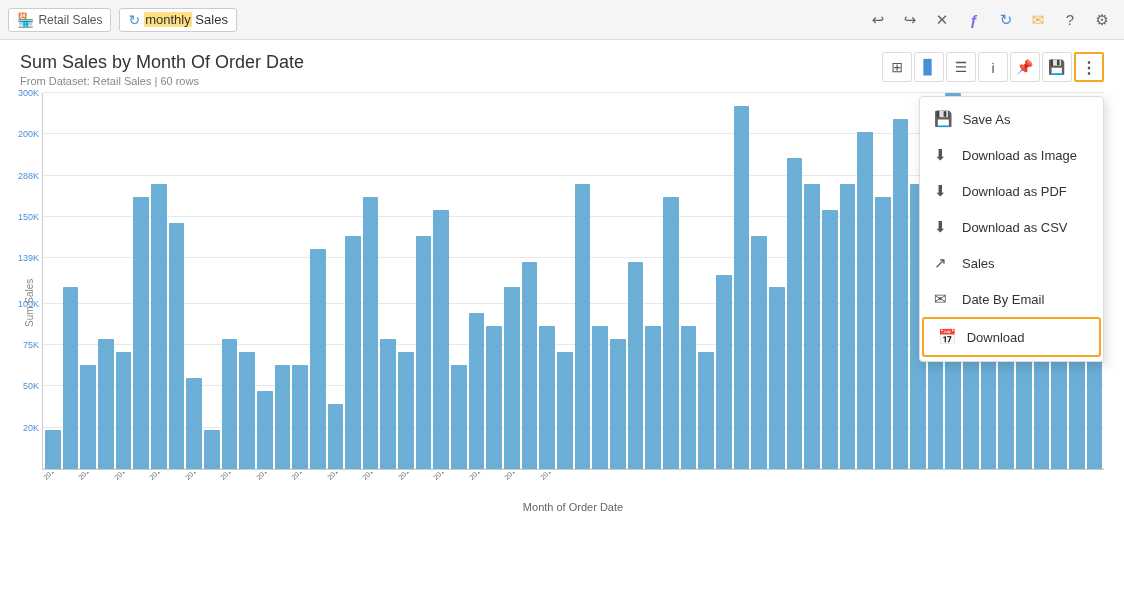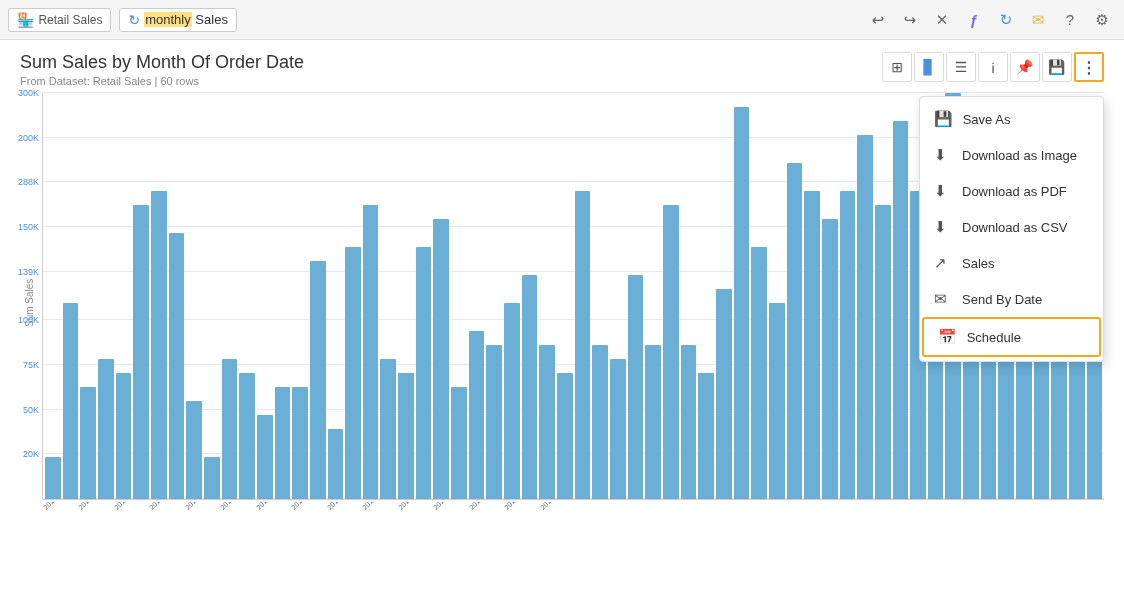--- a/index.html
+++ b/index.html
@@ -295,20 +295,21 @@
             <span style="flex: 1 1 0%; font-size: 7px; color: rgb(102, 102, 102); transform: rotate(-45deg); transform-origin: left top; display: block; margin-top: 4px; white-space: nowrap; overflow: hidden; max-width: 18px;"></span>
             <span style="flex: 1 1 0%; font-size: 7px; color: rgb(102, 102, 102); transform: rotate(-45deg); transform-origin: left top; display: block; margin-top: 4px; white-space: nowrap; overflow: hidden; max-width: 18px;"></span>
             <span style="flex: 1 1 0%; font-size: 7px; color: rgb(102, 102, 102); transform: rotate(-45deg); transform-origin: left top; display: block; margin-top: 4px; white-space: nowrap; overflow: hidden; max-width: 18px;"></span>
             <span style="flex: 1 1 0%; font-size: 7px; color: rgb(102, 102, 102); transform: rotate(-45deg); transform-origin: left top; display: block; margin-top: 4px; white-space: nowrap; overflow: hidden; max-width: 18px;"></span>
             <span style="flex: 1 1 0%; font-size: 7px; color: rgb(102, 102, 102); transform: rotate(-45deg); transform-origin: left top; display: block; margin-top: 4px; white-space: nowrap; overflow: hidden; max-width: 18px;"></span>
             <span style="flex: 1 1 0%; font-size: 7px; color: rgb(102, 102, 102); transform: rotate(-45deg); transform-origin: left top; display: block; margin-top: 4px; white-space: nowrap; overflow: hidden; max-width: 18px;"></span>
             <span style="flex: 1 1 0%; font-size: 7px; color: rgb(102, 102, 102); transform: rotate(-45deg); transform-origin: left top; display: block; margin-top: 4px; white-space: nowrap; overflow: hidden; max-width: 18px;"></span>
             <span style="flex: 1 1 0%; font-size: 7px; color: rgb(102, 102, 102); transform: rotate(-45deg); transform-origin: left top; display: block; margin-top: 4px; white-space: nowrap; overflow: hidden; max-width: 18px;"></span>
           </div>
         </div>
+      <div class="x-axis-title">Month of Order Date</div>
     </div>
   </div>
 
   <div class="dropdown-menu" id="dropdownMenu">
       <div class="menu-item">
         <span class="menu-icon">💾</span>
         <span>Save As</span>
       </div>
       <div class="menu-item">
         <span class="menu-icon">⬇</span>
@@ -321,20 +322,20 @@
       <div class="menu-item">
         <span class="menu-icon">⬇</span>
         <span>Download as CSV</span>
       </div>
       <div class="menu-item">
         <span class="menu-icon">↗</span>
         <span>Sales</span>
       </div>
       <div class="menu-item">
         <span class="menu-icon">✉</span>
-        <span>Send By Date</span>
+        <span>Date By Email</span>
       </div>
       <div class="menu-item highlighted">
         <span class="menu-icon">📅</span>
-        <span>Schedule</span>
+        <span>Download</span>
       </div>
     </div>
 </div>
 
 </body></html>

